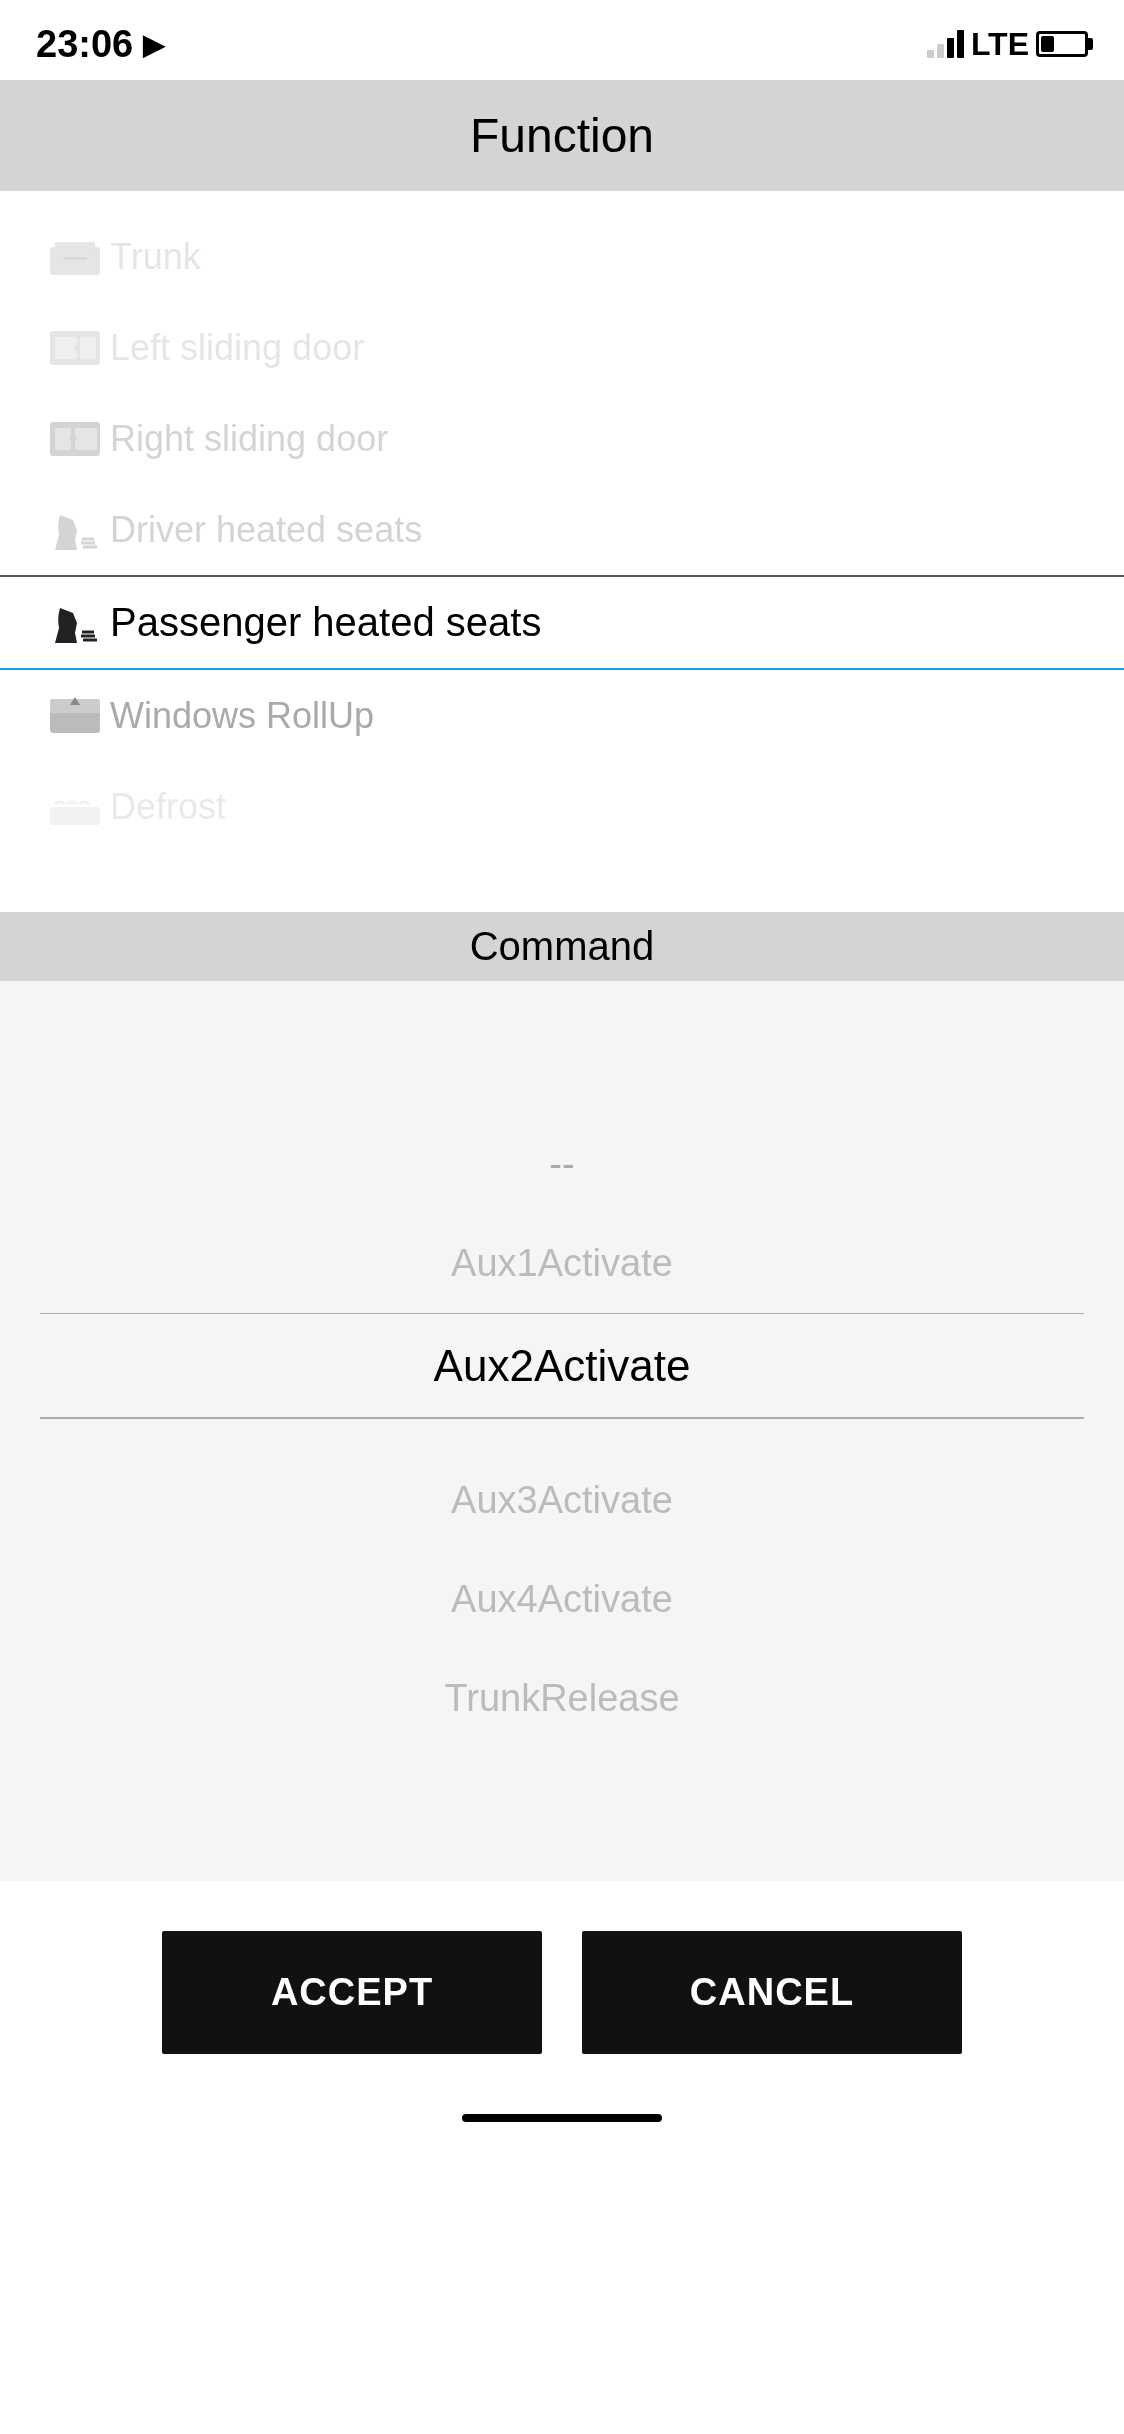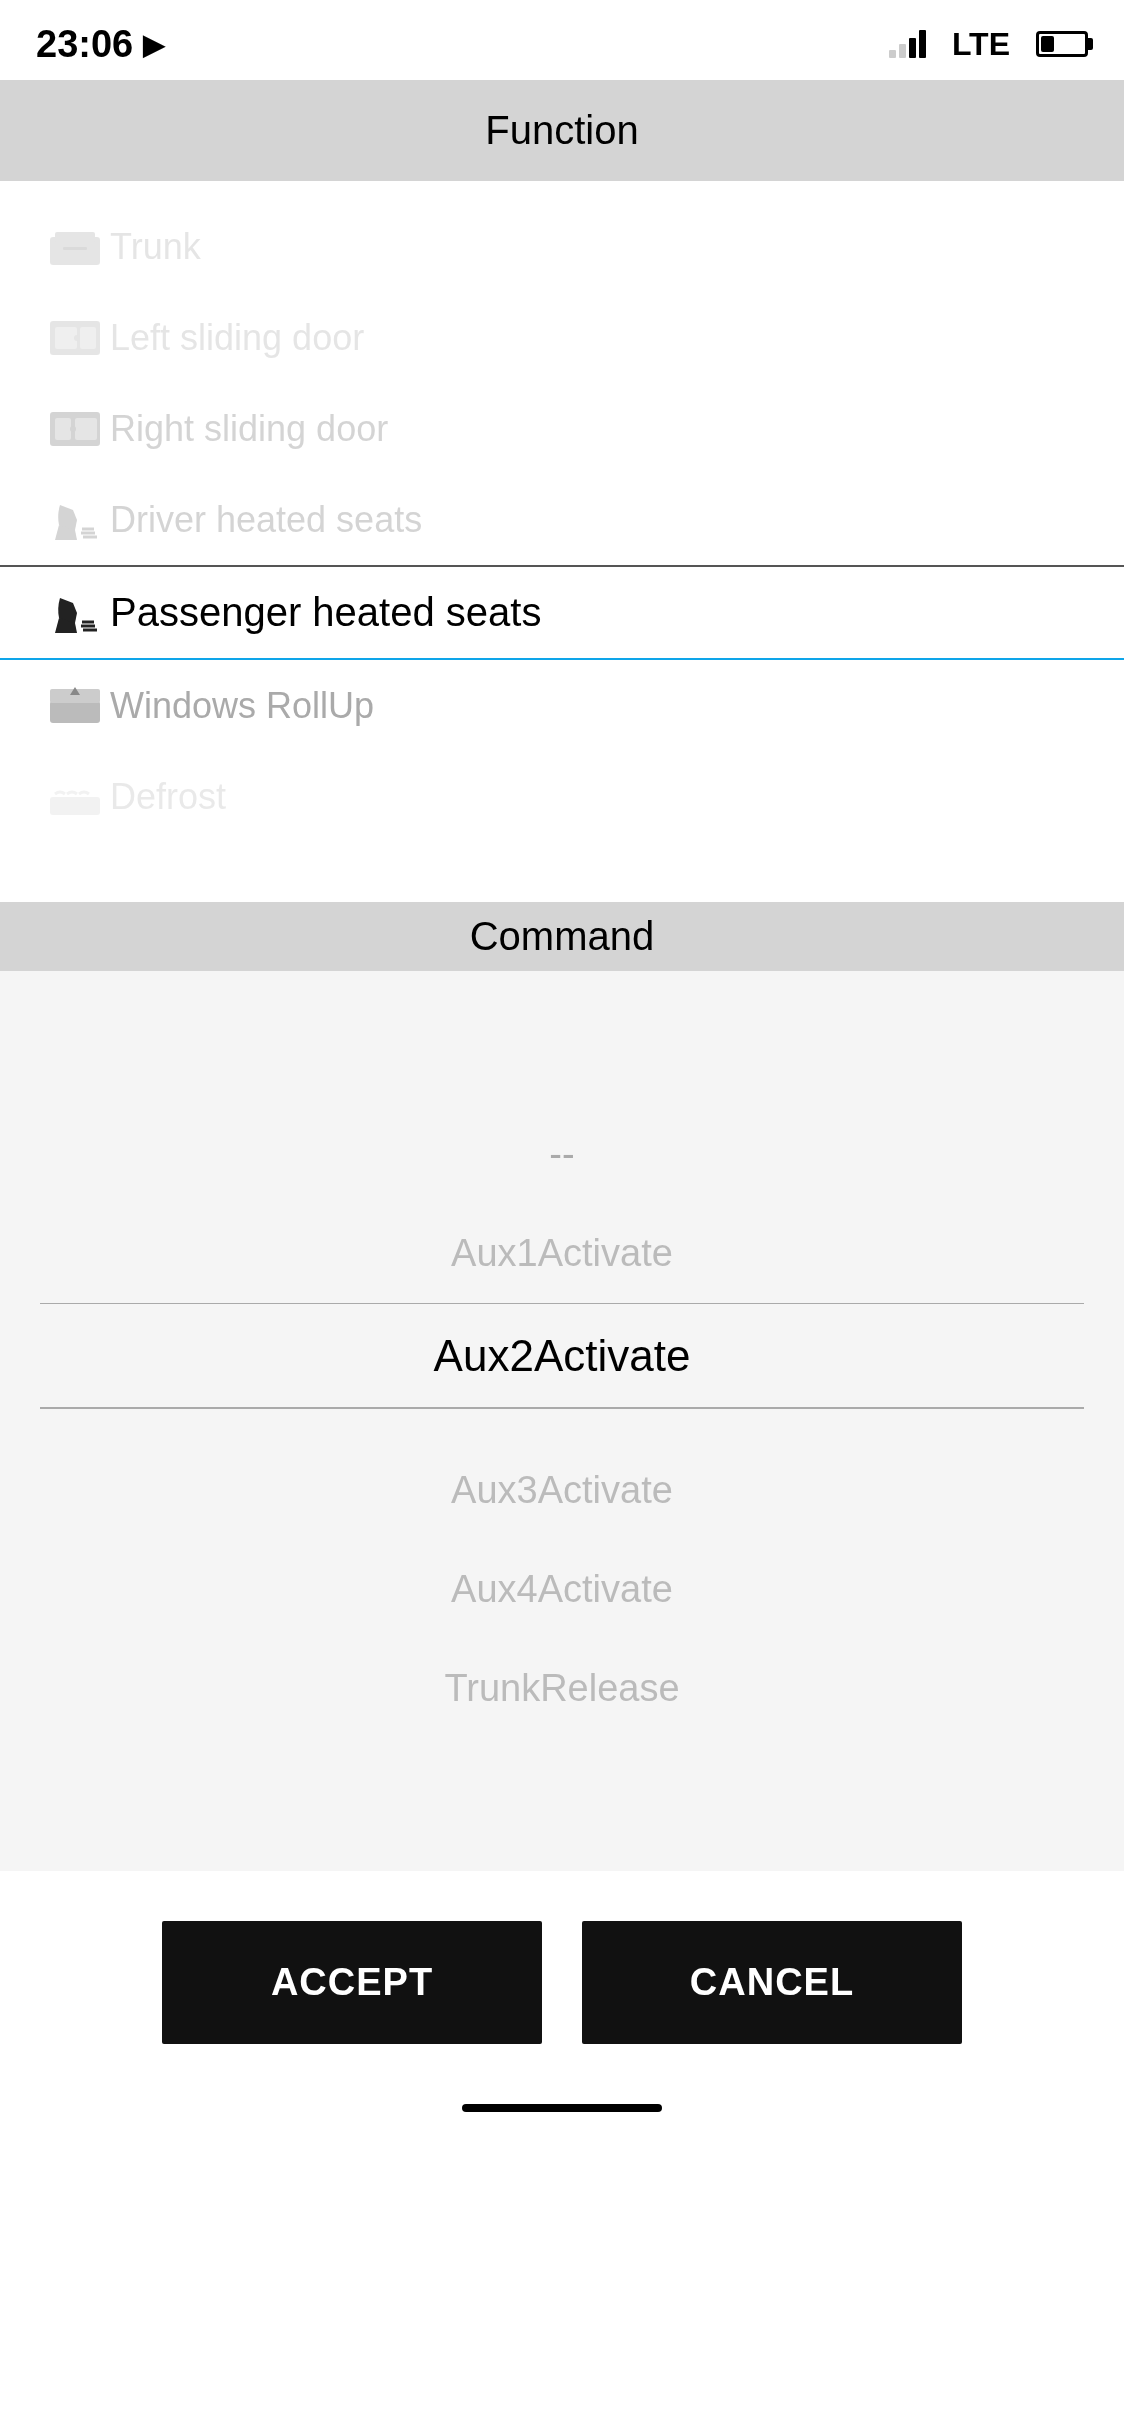--- a/index.html
+++ b/index.html
@@ -32,21 +32,21 @@
       gap: 10px;
     }
 
     .status-time .location-arrow {
       font-size: 28px;
     }
 
     .status-right {
       display: flex;
       align-items: center;
-      gap: 26px;
+      gap: 7px;
     }
 
     .signal-bars {
       display: flex;
       align-items: flex-end;
       gap: 3px;
       height: 28px;
     }
 
     .signal-bar {
@@ -96,21 +96,21 @@
       height: 100%;
       background: #000;
       border-radius: 2px;
     }
 
     
     .section-header {
       background: #d4d4d4;
       text-align: center;
       padding: 28px 0;
-      font-size: 40px;
+      font-size: 48px;
       font-weight: 500;
       color: #000;
     }
 
     
     .function-list {
       padding: 20px 0;
       position: relative;
     }
 

